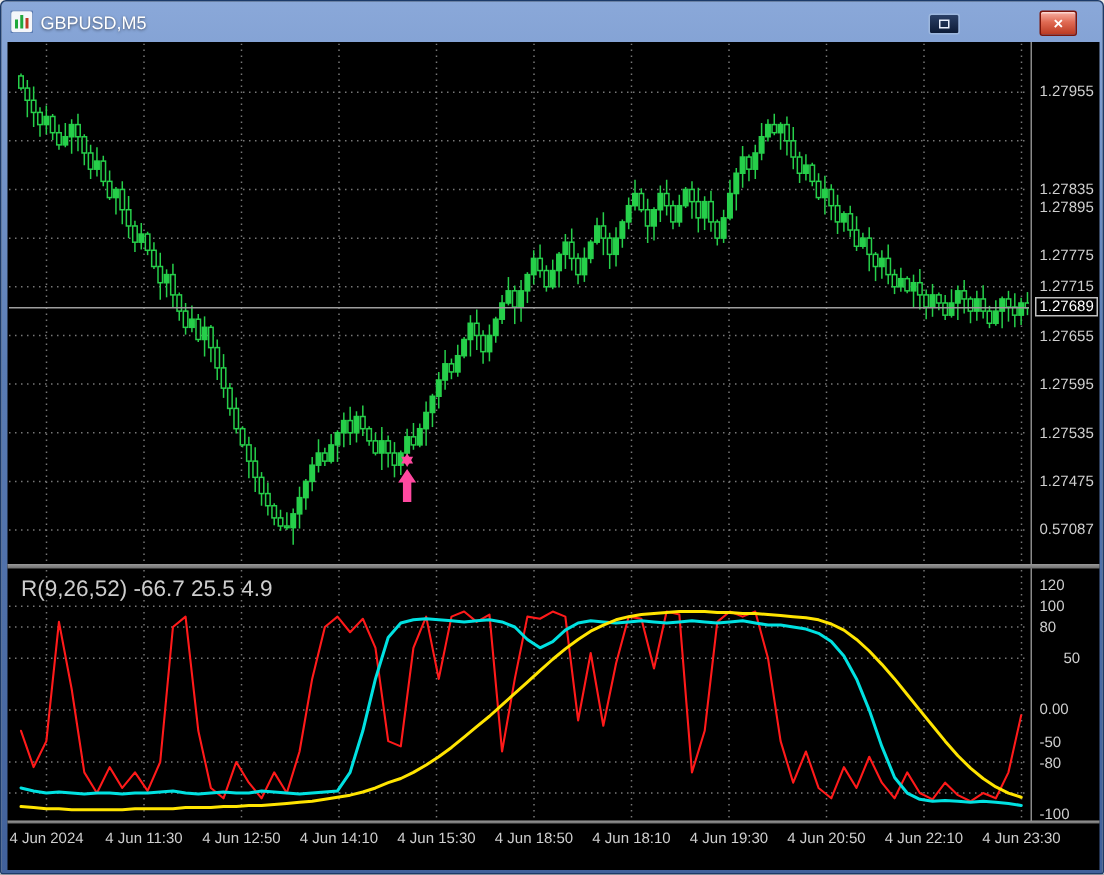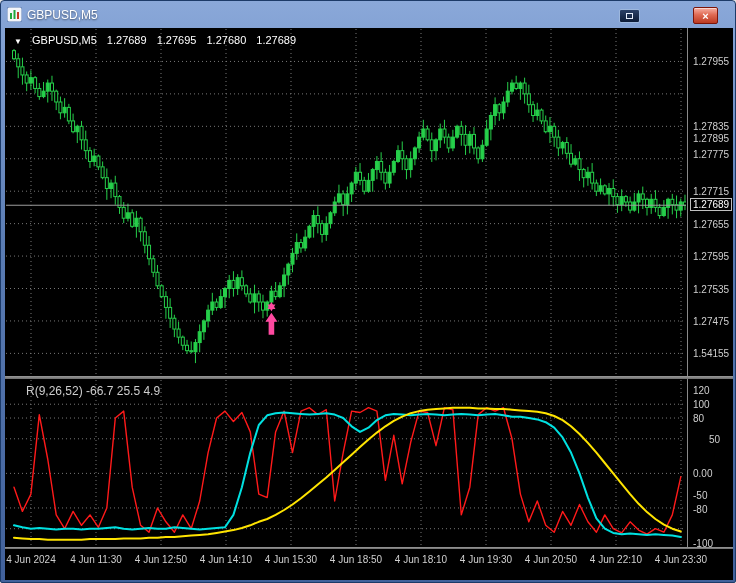--- a/index.html
+++ b/index.html
@@ -23,21 +23,21 @@
   .vline{position:absolute;left:682px;top:0;width:1px;height:520px;background:#8a8a8a;}
   .divider{position:absolute;left:0;width:728px;background:linear-gradient(#9a9a9a,#6e6e6e);}
   #div1{top:348px;height:3px;}
   #div2{top:519px;height:2px;}
   #price-axis{position:absolute;left:683px;top:0;width:45px;height:552px;}
   .axis-label{position:absolute;left:5px;font-size:10px;color:#cfcfcf;white-space:nowrap;}
   .bid-label{position:absolute;left:2px;font-size:10px;color:#fff;background:#000;border:1px solid #c0c0c0;padding:0 2px;white-space:nowrap;}
   .ohlc{position:absolute;left:9px;top:6px;font-size:11px;color:#fff;white-space:nowrap;}
   .ohlc span{margin-right:7px;}
   .dd{font-size:8px;color:#fff;}
-  .ind-label{position:absolute;left:9px;top:356px;font-size:12px;color:#cdcdcd;white-space:nowrap;margin-left:12px;}
+  .ind-label{position:absolute;left:9px;top:356px;font-size:15px;color:#cdcdcd;white-space:nowrap;}
   #time-axis{position:absolute;left:0;top:522px;width:728px;height:30px;}
   .time-label{position:absolute;top:4px;font-size:10px;color:#cfcfcf;white-space:nowrap;transform:translateX(-50%);}
 </style>
 </head>
 <body>
 
 <div class="window">
   <div class="titlebar">
     <span class="app-icon">
       <svg width="15" height="15" viewBox="0 0 15 15">
@@ -724,43 +724,35 @@
           </g>
         </g>
         <line x1="0" y1="176.24374999999125" x2="680" y2="176.24374999999125" stroke="#9e9e9e" stroke-width="1"></line>
         <g fill="#ff49a0">
           <path d="M 265.41999999999996 283.71874999999534 l -6 9 h 3.2 v 13 h 5.6 v -13 h 3.2 z"></path>
           <polygon points="265.41999999999996,273.1187499999953 269.41999999999996,280.01874999999535 261.41999999999996,280.01874999999535"></polygon>
           <polygon points="265.41999999999996,282.31874999999536 269.41999999999996,275.4187499999953 261.41999999999996,275.4187499999953"></polygon>
         </g>
       </svg>
 
-    <div class="ohlc">
-      <span class="dd">▼</span>
-      <span>GBPUSD,M5</span>
-      <span>1.27689</span>
-      <span>1.27695</span>
-      <span>1.27680</span>
-      <span>1.27689</span>
-    </div>
 
     <div class="vline"></div>
 
     <div id="price-axis">
       <div class="bid-label" id="bid-label" style="top: 170.244px;">1.27689</div>
     <div class="axis-label" style="top: 28.4375px;">1.27955</div>
         <div class="axis-label" style="top: 60.875px; margin-top: 44px;">1.27895</div>
         <div class="axis-label" style="top: 93.3125px;">1.27835</div>
-        <div class="axis-label" style="top: 121px;">1.27775</div>
+        <div class="axis-label" style="top: 137px;">1.27775</div>
         <div class="axis-label" style="top: 158.187px;">1.27715</div>
         <div class="axis-label" style="top: 190.625px;">1.27655</div>
         <div class="axis-label" style="top: 223.062px;">1.27595</div>
         <div class="axis-label" style="top: 255.5px;">1.27535</div>
         <div class="axis-label" style="top: 287.937px;">1.27475</div>
-        <div class="axis-label" style="top: 320.375px;">1.54155</div>
+        <div class="axis-label" style="top: 320.375px;">0.57087</div>
         <div class="axis-label" style="top: 357.375px;">120</div>
         <div class="axis-label" style="top: 371.208px;">100</div>
         <div class="axis-label" style="top: 385.042px;">80</div>
         <div class="axis-label" style="top: 405.792px; padding-left: 16px;">50</div>
         <div class="axis-label" style="top: 440.375px;">0.00</div>
         <div class="axis-label" style="top: 462px;">-50</div>
         <div class="axis-label" style="top: 476px;">-80</div>
         <div class="axis-label" style="top: 509.542px;">-100</div>
       </div>
 

